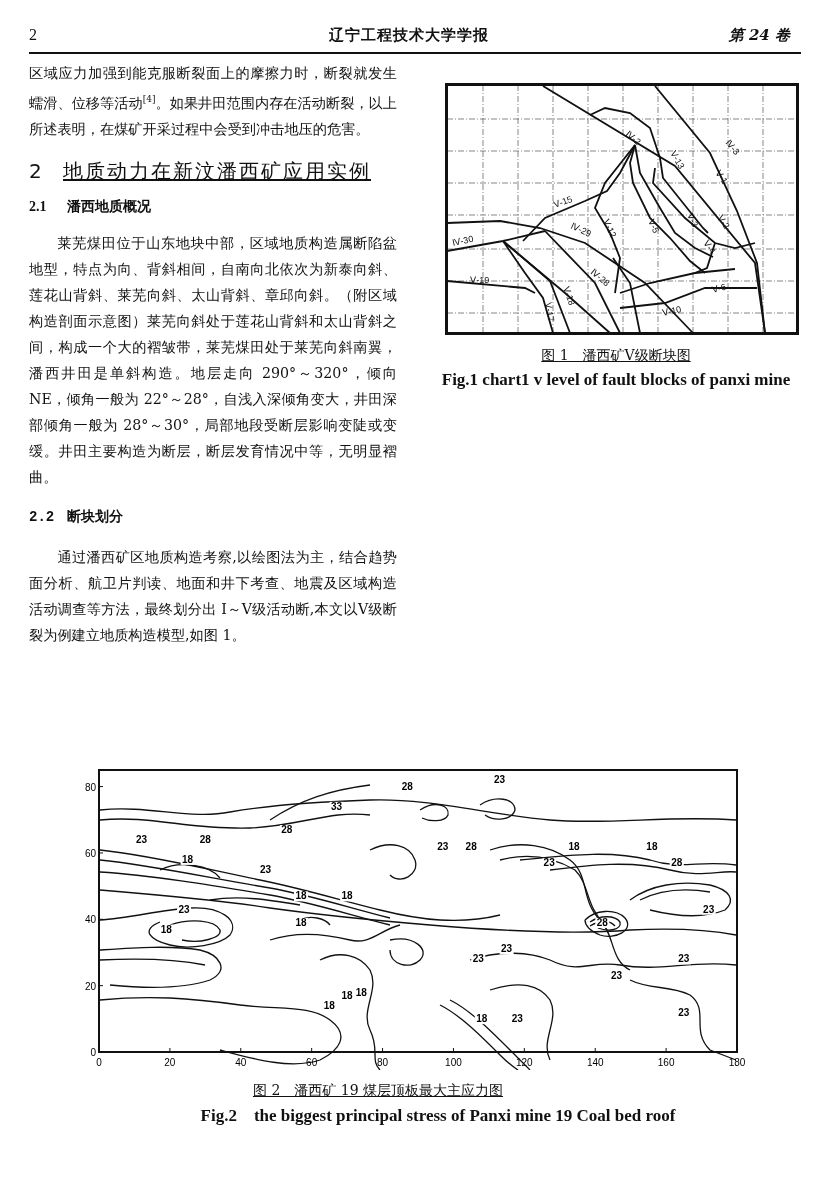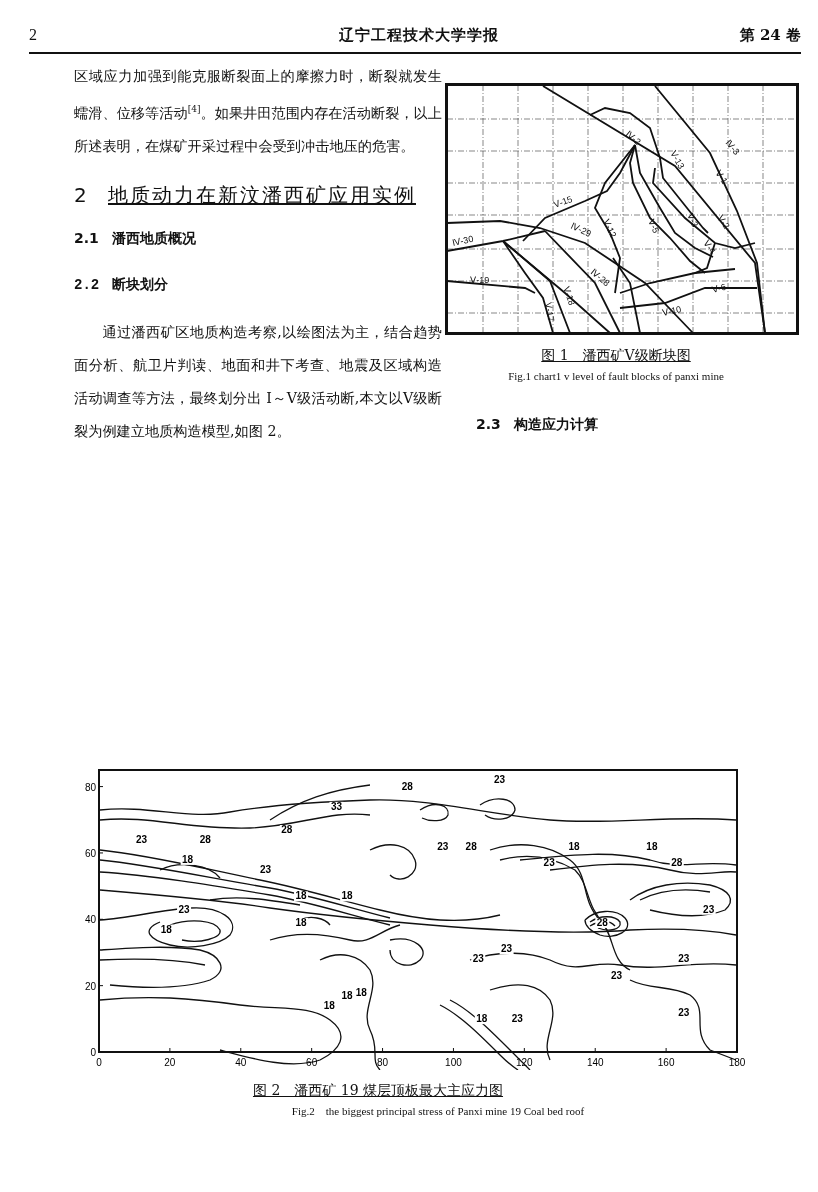--- a/index.html
+++ b/index.html
@@ -1,65 +1,66 @@
 <!DOCTYPE html>
 <html><head>
 <meta charset="utf-8">
 <style>
   html, body { margin: 0; padding: 0; background: #ffffff; }
   body { width: 818px; height: 1192px; position: relative; overflow: hidden;
          font-family: "DejaVu Serif", "Liberation Serif", serif; color: #111; }
   .header { position: absolute; left: 29px; top: 24px; width: 772px; height: 26px; }
   .header span { position: absolute; top: 2px; font-size: 15px; font-weight: bold; }
   .h-page { left: 0; font-family: "Liberation Serif", serif; font-weight: normal !important; font-size: 16px !important; }
-  .h-journal { left: 310px; letter-spacing: 1px; }
-  .h-volume { right: 0; }
+  .h-journal { left: 300px; letter-spacing: 1px; }
+  .h-volume { right: 11px; font-style: italic; }
   .header-rule { position: absolute; left: 29px; top: 52px; width: 772px; height: 2px; background: #111; }
 
-  .col { position: absolute; font-size: 14.2px; line-height: 33px; text-align: justify; margin-left: 45px; }
+  .col { position: absolute; font-size: 14.2px; line-height: 26px; text-align: justify; }
   .col-left { left: 29px; width: 368px; }
   .col-right { left: 431px; width: 370px; }
   p { margin: 0; }
   .indent { text-indent: 2em; }
   .sec-h2 { font-size: 20px; letter-spacing: 2px; font-family: "DejaVu Sans", sans-serif; font-weight: normal; text-decoration: underline; }
   .sec-h3 { font-size: 14px; font-weight: bold; font-family: "DejaVu Sans", sans-serif; }
   .sec-h3 .num { display: inline-block; width: 38px; }
   .sec-h2 .num { display: inline-block; width: 34px; }
   sup { font-size: 9px; }
 
   .fig1 { position: absolute; left: 445px; top: 83px; width: 354px; height: 252px; }
   .fig-cap { position: absolute; text-align: center; }
   .cap-cn { font-size: 14px; text-decoration: underline; }
-  .cap-en { font-size: 11px; font-family: "Liberation Serif", serif; font-weight: normal; }
+  .cap-en { font-size: 17px; font-family: "Liberation Serif", serif; font-weight: bold; }
 
   .fig2 { position: absolute; left: 70px; top: 760px; width: 690px; height: 310px; }
   .fig2 text, .fig1 text { font-family: "Liberation Sans", sans-serif; }
 </style>
 </head>
 <body>
 
 <div class="header">
   <span class="h-page">2</span>
   <span class="h-journal">辽宁工程技术大学学报</span>
   <span class="h-volume">第 24 卷</span>
 </div>
 <div class="header-rule"></div>
 
 <div class="col col-left" style="top:60px;">
   <p><span>区域应力加强到能克服断裂面上的摩擦力时，断裂就发生蠕滑、位移等活动</span><sup>[4]</sup><span>。如果井田范围内存在活动断裂，以上所述表明，在煤矿开采过程中会受到冲击地压的危害。</span></p>
   <div class="sec-h2" style="margin-top:16px; margin-bottom:10px;">
     <span class="num">2</span><span>地质动力在新汶潘西矿应用实例</span>
   </div>
-  <div class="sec-h3" style="margin-bottom:10px;">
+  <div class="sec-h3" style="margin-bottom:10px;font-family:Liberation Serif, serif;">
     <span class="num">2.1</span><span>潘西地质概况</span>
   </div>
+  <p class="indent">莱芜煤田位于山东地块中部，区域地质构造属断陷盆地型，特点为向、背斜相间，自南向北依次为新泰向斜、莲花山背斜、莱芜向斜、太山背斜、章邱向斜。（附区域构造剖面示意图）莱芜向斜处于莲花山背斜和太山背斜之间，构成一个大的褶皱带，莱芜煤田处于莱芜向斜南翼，潘西井田是单斜构造。地层走向 290°～320°，倾向 NE，倾角一般为 22°～28°，自浅入深倾角变大，井田深部倾角一般为 28°～30°，局部地段受断层影响变陡或变缓。井田主要构造为断层，断层发育情况中等，无明显褶曲。</p>
   <div class="sec-h3" style="margin-top:14px; margin-bottom:14px;font-family:Liberation Mono, monospace;">
     <span class="num">2.2</span><span>断块划分</span>
   </div>
-  <p class="indent">通过潘西矿区地质构造考察,以绘图法为主，结合趋势面分析、航卫片判读、地面和井下考查、地震及区域构造活动调查等方法，最终划分出 Ⅰ～Ⅴ级活动断,本文以Ⅴ级断裂为例建立地质构造模型,如图 2。</p>
+  <p class="indent">通过潘西矿区地质构造考察,以绘图法为主，结合趋势面分析、航卫片判读、地面和井下考查、地震及区域构造活动调查等方法，最终划分出 Ⅰ～Ⅴ级活动断,本文以Ⅴ级断裂为例建立地质构造模型,如图 1。</p>
 </div>
 
 <svg class="fig1" viewBox="0 0 354 252">
   <g stroke="#555" stroke-width="0.7" stroke-dasharray="6 2 1 2">
     <line x1="2" y1="36" x2="352" y2="36"></line>
     <line x1="2" y1="68" x2="352" y2="68"></line>
     <line x1="2" y1="100" x2="352" y2="100"></line>
     <line x1="2" y1="132" x2="352" y2="132"></line>
     <line x1="2" y1="166" x2="352" y2="166"></line>
     <line x1="2" y1="198" x2="352" y2="198"></line>
@@ -115,23 +116,20 @@
     <text x="118" y="205" transform="rotate(70 118 205)">Ⅴ-18</text>
     <text x="100" y="220" transform="rotate(80 100 220)">Ⅴ-17</text>
     <text x="218" y="233" transform="rotate(-12 218 233)">Ⅴ-10</text>
   </g>
 </svg>
 
 <div class="fig-cap cap-cn" style="left:431px; top:347px; width:370px;">图 1　潘西矿Ⅴ级断块图</div>
 <div class="fig-cap cap-en" style="left:431px; top:370px; width:370px;">Fig.1 chart1 v level of fault blocks of panxi mine</div>
 
 <div class="col col-right" style="top:408px;">
-  <div class="sec-h3" style="margin-bottom:14px;">
-    <span class="num">2.3</span><span>构造应力计算</span>
-  </div>
 </div>
 
 <svg class="fig2" id="fig2" viewBox="0 0 690 310">
   <g id="contours" fill="none" stroke="#111" stroke-width="1.3">
     <path d="M30,50 C80,45 120,60 160,52 C200,45 240,42 300,40 C360,38 420,55 480,60 C540,65 600,55 666,60"></path>
     <path d="M30,60 C80,55 120,70 180,68 C230,66 260,50 300,55"></path>
     <path d="M30,90 C80,95 140,110 190,120 C230,128 270,140 310,150 C350,160 390,165 430,155"></path>
     <path d="M30,100 C80,105 140,118 200,128 C240,135 280,148 320,158"></path>
     <path d="M30,112 C80,115 140,125 200,135 C240,142 280,155 320,165"></path>
     <path d="M30,130 C90,135 150,140 200,148 C250,155 300,160 360,165 C420,170 500,175 560,170 C600,168 640,170 666,175"></path>

